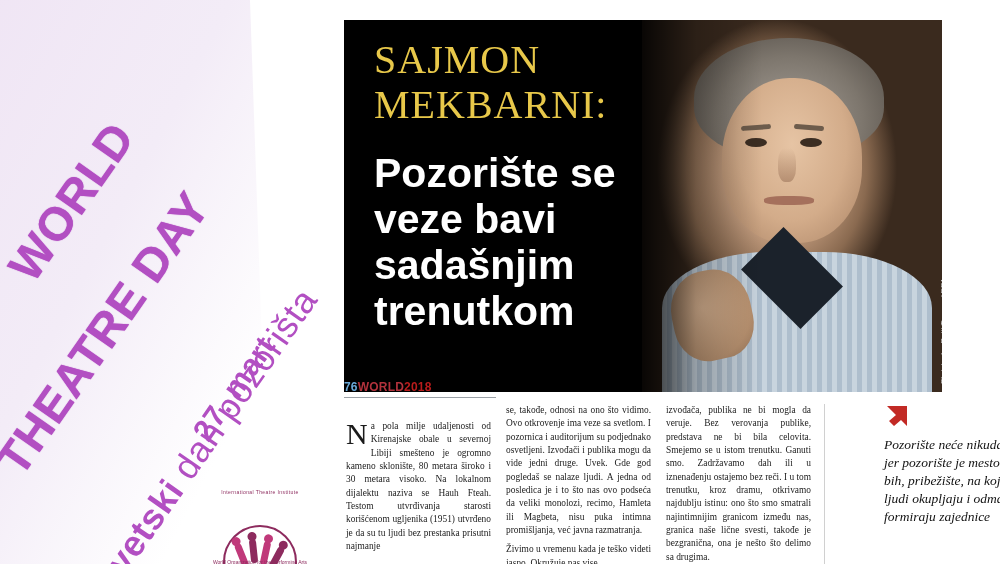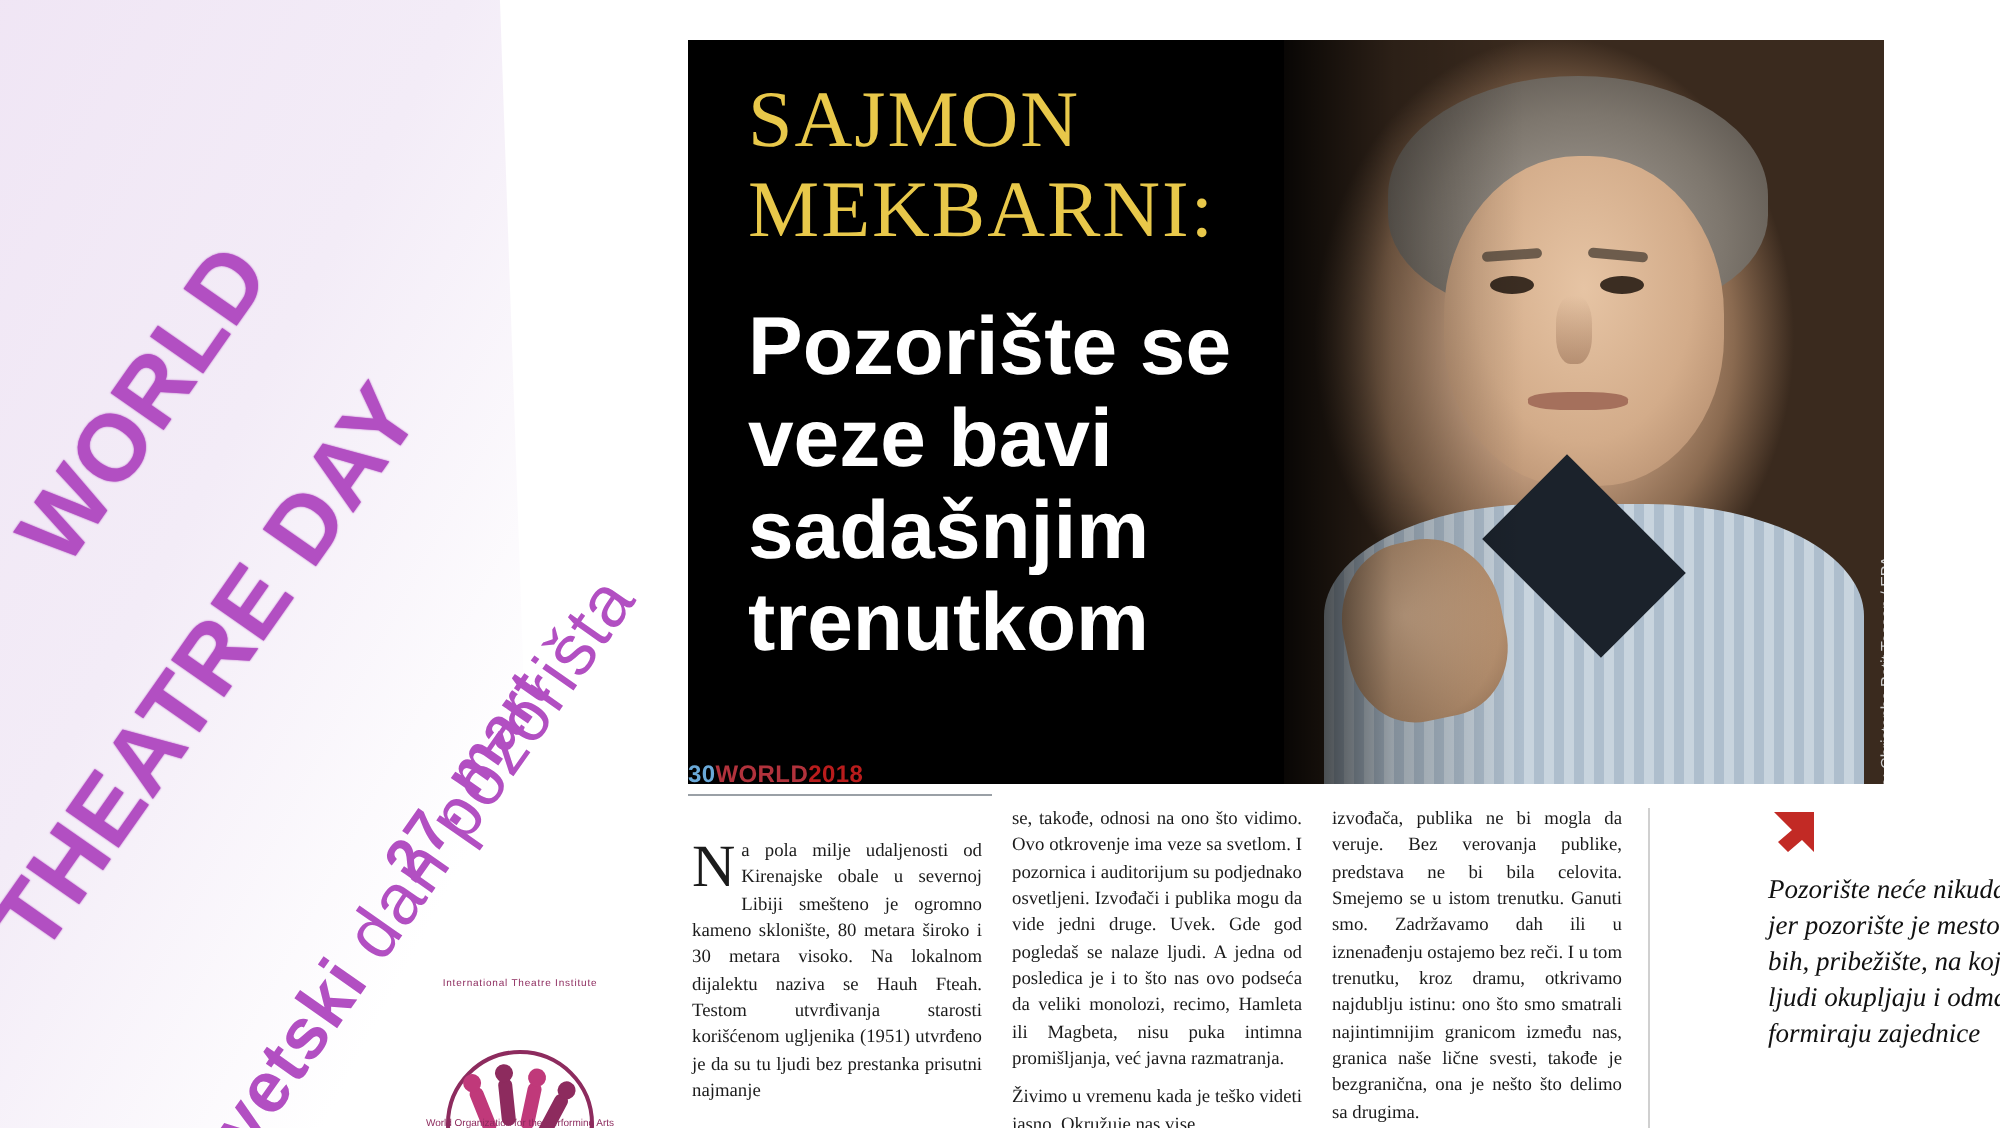--- a/index.html
+++ b/index.html
@@ -369,21 +369,21 @@
       <div class="shade"></div>
     </div>
     <div id="kicker" style="white-space:pre-line;">SAJMON
 MEKBARNI:</div>
     <div id="headline">Pozorište se veze bavi sadašnjim trenutkom</div>
     <div id="photo-credit">Foto: Christophe Petit Tesson / EPA</div>
   </div>
 
   <div id="article">
     <div id="section-tag">
-      <span class="num">30</span><span class="word">WORLD</span><span class="year">2018</span>
+      <span class="num">76</span><span class="word">WORLD</span><span class="year">2018</span>
     </div>
     <div id="rule"></div>
 
     <div class="col" id="col1">
       <p class="dropcap">Na pola milje udaljenosti od Kirenajske obale u severnoj Libiji smešteno je ogromno kameno skloništе, 80 metara široko i 30 metara visoko. Na lokalnom dijalektu naziva se Hauh Fteah. Testom utvrđivanja starosti korišćenom ugljenika (1951) utvrđeno je da su tu ljudi bez prestanka prisutni najmanje</p>
     </div>
 
     <div class="col" id="col2">
       <p>se, takođe, odnosi na ono što vidimo. Ovo otkrovenje ima veze sa svetlom. I pozornica i auditorijum su podjednako osvetljeni. Izvođači i publika mogu da vide jedni druge. Uvek. Gde god pogledaš se nalaze ljudi. A jedna od posledica je i to što nas ovo podseća da veliki monolozi, recimo, Hamleta ili Magbeta, nisu puka intimna promišljanja, već javna razmatranja.</p>
       <p>Živimo u vremenu kada je teško videti jasno. Okružuje nas vise</p>

